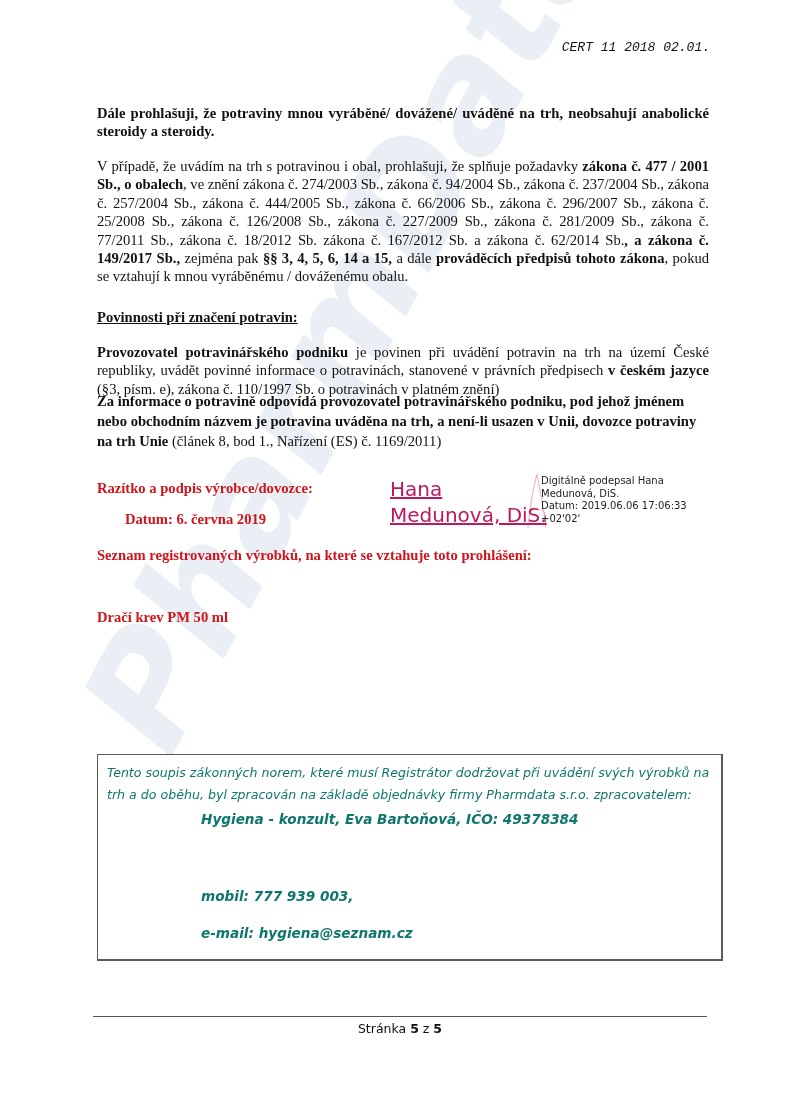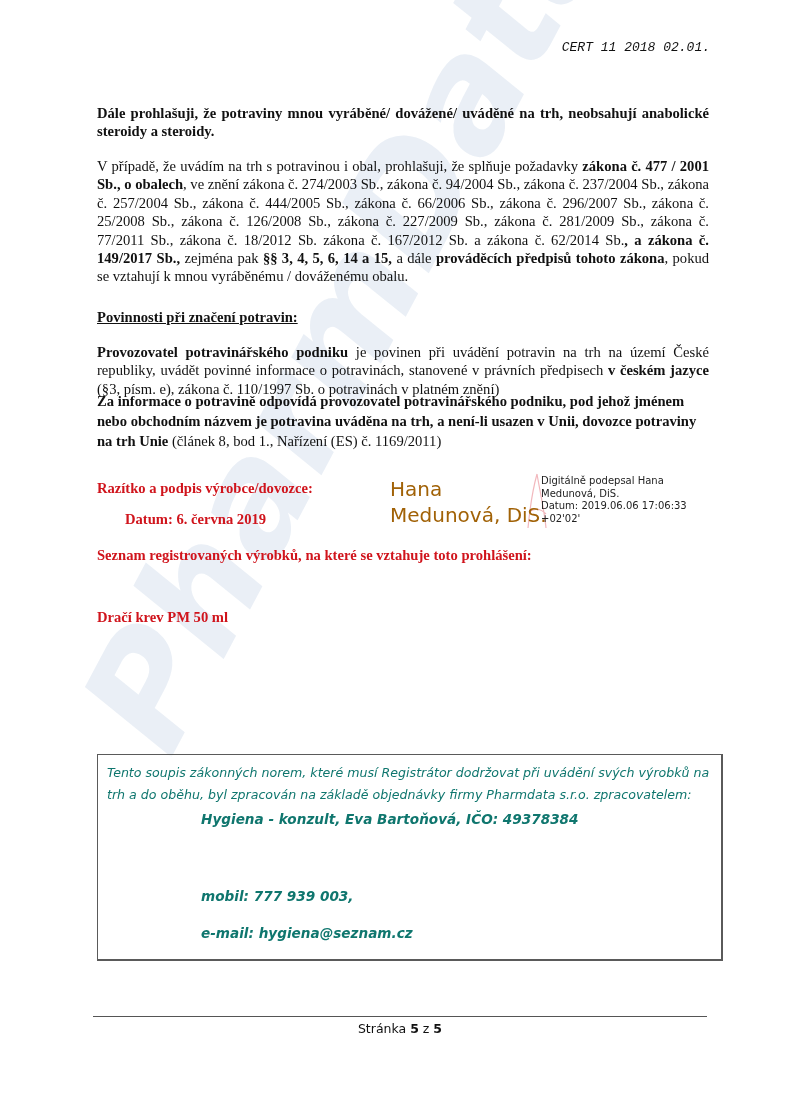--- a/index.html
+++ b/index.html
@@ -29,21 +29,21 @@
     #p-info { top: 391px; line-height: 20px; }
 
     .red { color: #d0141c; font-weight: bold; }
     #sig-label { position: absolute; left: 97px; top: 479px; z-index: 1; }
     #date-label { position: absolute; left: 97px; top: 510px; z-index: 1; margin-left: 28px; }
     #products-heading { position: absolute; left: 97px; top: 546px; z-index: 1; }
     #products-item { position: absolute; left: 97px; top: 564px; z-index: 1; margin-top: 44px; }
 
     .signature-name {
       position: absolute; left: 390px; top: 476px; z-index: 1;
-      font-family: "DejaVu Sans", sans-serif; font-size: 20px; line-height: 26px; color: #a16207;
+      font-family: "DejaVu Sans", sans-serif; font-size: 20px; line-height: 26px; color: #be185d; text-decoration: underline;
     }
     .signature-meta {
       position: absolute; left: 541px; top: 475px; z-index: 1;
       font-family: "DejaVu Sans", sans-serif; font-size: 10px; line-height: 12.5px; color: #222;
     }
     .signature-mark { position: absolute; left: 526px; top: 472px; width: 22px; height: 60px; z-index: 0; }
 
     .info-box {
       position: absolute; left: 97px; top: 738px; width: 623px; height: 204px;
       border: 2px solid #5a5a5a; border-top-width: 1px; border-left-width: 1px;

